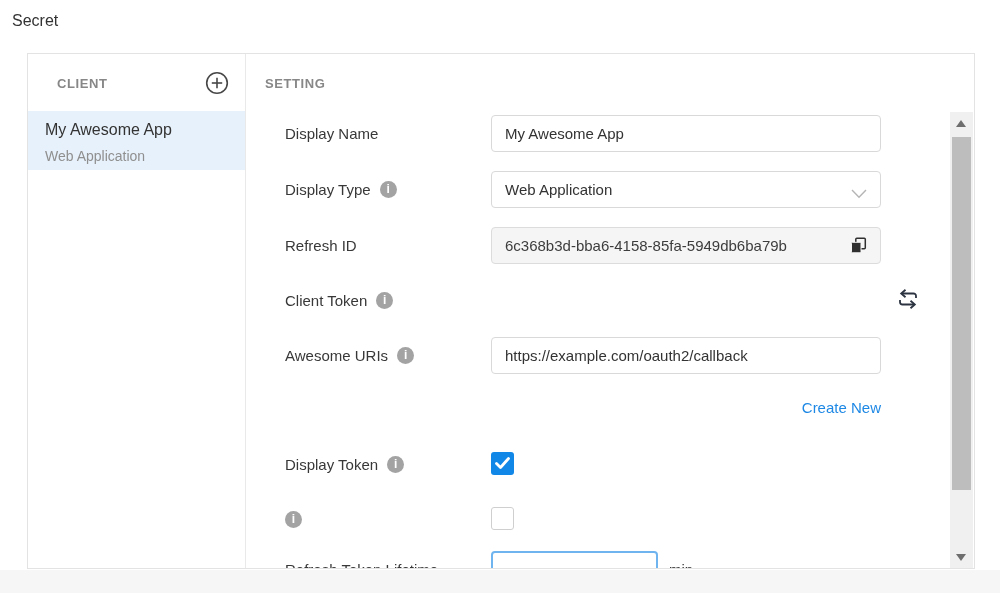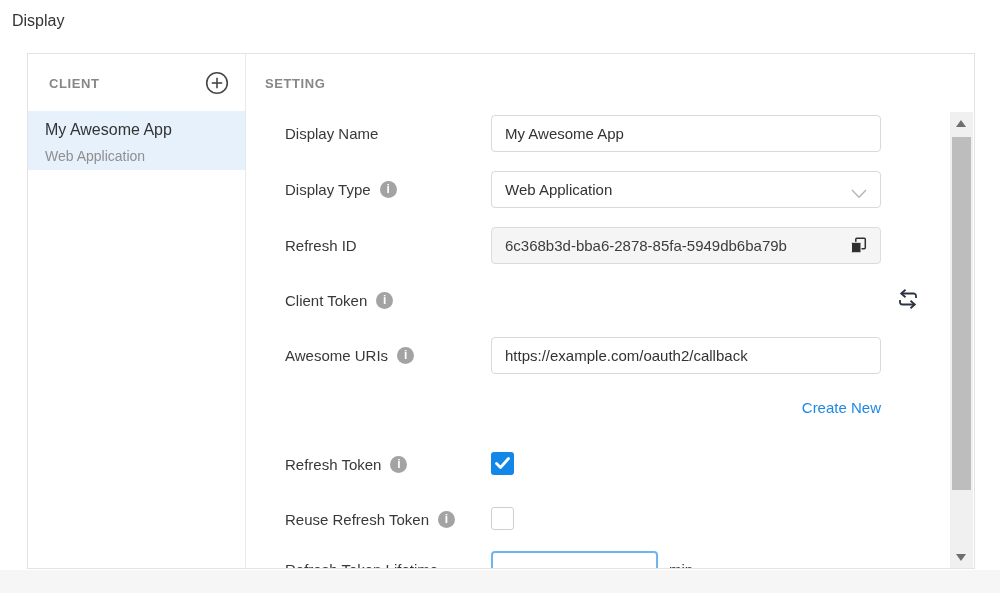--- a/index.html
+++ b/index.html
@@ -18,21 +18,21 @@
     position: absolute; left: 27px; top: 53px;
     width: 948px; height: 516px;
     background: #fff; border: 1px solid #e3e3e3;
     overflow: hidden;
   }
   
   .sidebar {
     position: absolute; left: 0; top: 0; bottom: 0; width: 218px;
     border-right: 1px solid #e9e9e9; background: #fff;
   }
-  .client-header { position: absolute; left: 4px; top: 0; right: 0; height: 57px; }
+  .client-header { position: absolute; left: 12px; top: 0; right: 0; height: 57px; }
   .client-header-label {
     position: absolute; left: 17px; top: 22px;
     font-size: 13px; font-weight: bold; color: #878787; letter-spacing: .6px;
   }
   .add-btn {
     position: absolute; right: 16px; top: 17px; width: 24px; height: 24px;
     cursor: pointer; background: none; border: none; padding: 0;
   }
   .client-item {
     position: absolute; left: 0; top: 57px; right: 0; height: 59px;
@@ -127,21 +127,21 @@
     background: #bdbdbd; cursor: grab;
   }
   .footer-strip {
     position: absolute; left: 0; top: 570px; width: 1000px; height: 23px;
     background: #f6f6f7;
   }
 </style>
 </head>
 <body>
 
-<div class="page-title">Display</div>
+<div class="page-title">Secret</div>
 
 <div class="panel">
 
   <div class="sidebar">
     <div class="client-header">
       <span class="client-header-label">CLIENT</span>
       <button class="add-btn">
         <span>
           <svg width="24" height="24" viewBox="0 0 24 24">
             <circle cx="12" cy="12" r="10.3" fill="none" stroke="#474747" stroke-width="1.6"></circle>
@@ -180,21 +180,21 @@
           </svg>
         </span>
       </div>
     </div>
 
     <div class="row" style="top:173px">
       <span class="label">
         <span>Refresh ID</span>
       </span>
       <div class="control readonly-field">
-        <span class="ro-text">6c368b3d-bba6-2878-85fa-5949db6ba79b</span>
+        <span class="ro-text">6c368b3d-bba6-4158-85fa-5949db6ba79b</span>
         <button class="copy-btn copy-id">
           <svg width="17" height="17" viewBox="0 0 17 17">
             <rect x="5.8" y="1.2" width="9.5" height="10.5" rx="1" fill="none" stroke="#2f2f2f" stroke-width="1.5"></rect>
             <rect x="1.5" y="5.3" width="9.5" height="10.5" rx="1" fill="#2f2f2f" stroke="#f5f5f5" stroke-width="1"></rect>
           </svg>
         </button>
       </div>
     </div>
 
     <div class="row" style="top:228px">
@@ -219,35 +219,34 @@
         <span>Awesome URIs</span>
         <span class="info">i</span>
       </span>
       <input class="control" type="text" value="https://example.com/oauth2/callback" style="">
     </div>
 
     <a class="create-new">Create New</a>
 
     <div class="row row-check" style="top:398px">
       <span class="label">
-        <span>Refresh Token</span>
+        <span>Display Token</span>
         <span class="info">i</span>
       </span>
       <span class="checkbox checked">
         <span>
           <svg width="23" height="23" viewBox="0 0 23 23">
             <polyline points="5.5,11.5 9.5,15.5 17.5,6.5" fill="none" stroke="#ffffff" stroke-width="2.8" stroke-linecap="round" stroke-linejoin="round"></polyline>
           </svg>
         </span>
       </span>
     </div>
 
     <div class="row row-check" style="top:453px">
       <span class="label">
-        <span>Reuse Refresh Token</span>
         <span class="info">i</span>
       </span>
       <span class="checkbox unchecked"></span>
     </div>
 
     <div class="row" style="top:497px">
       <span class="label">
         <span>Refresh Token Lifetime</span>
       </span>
       <input class="control lifetime-input" type="text" value="" style="">

